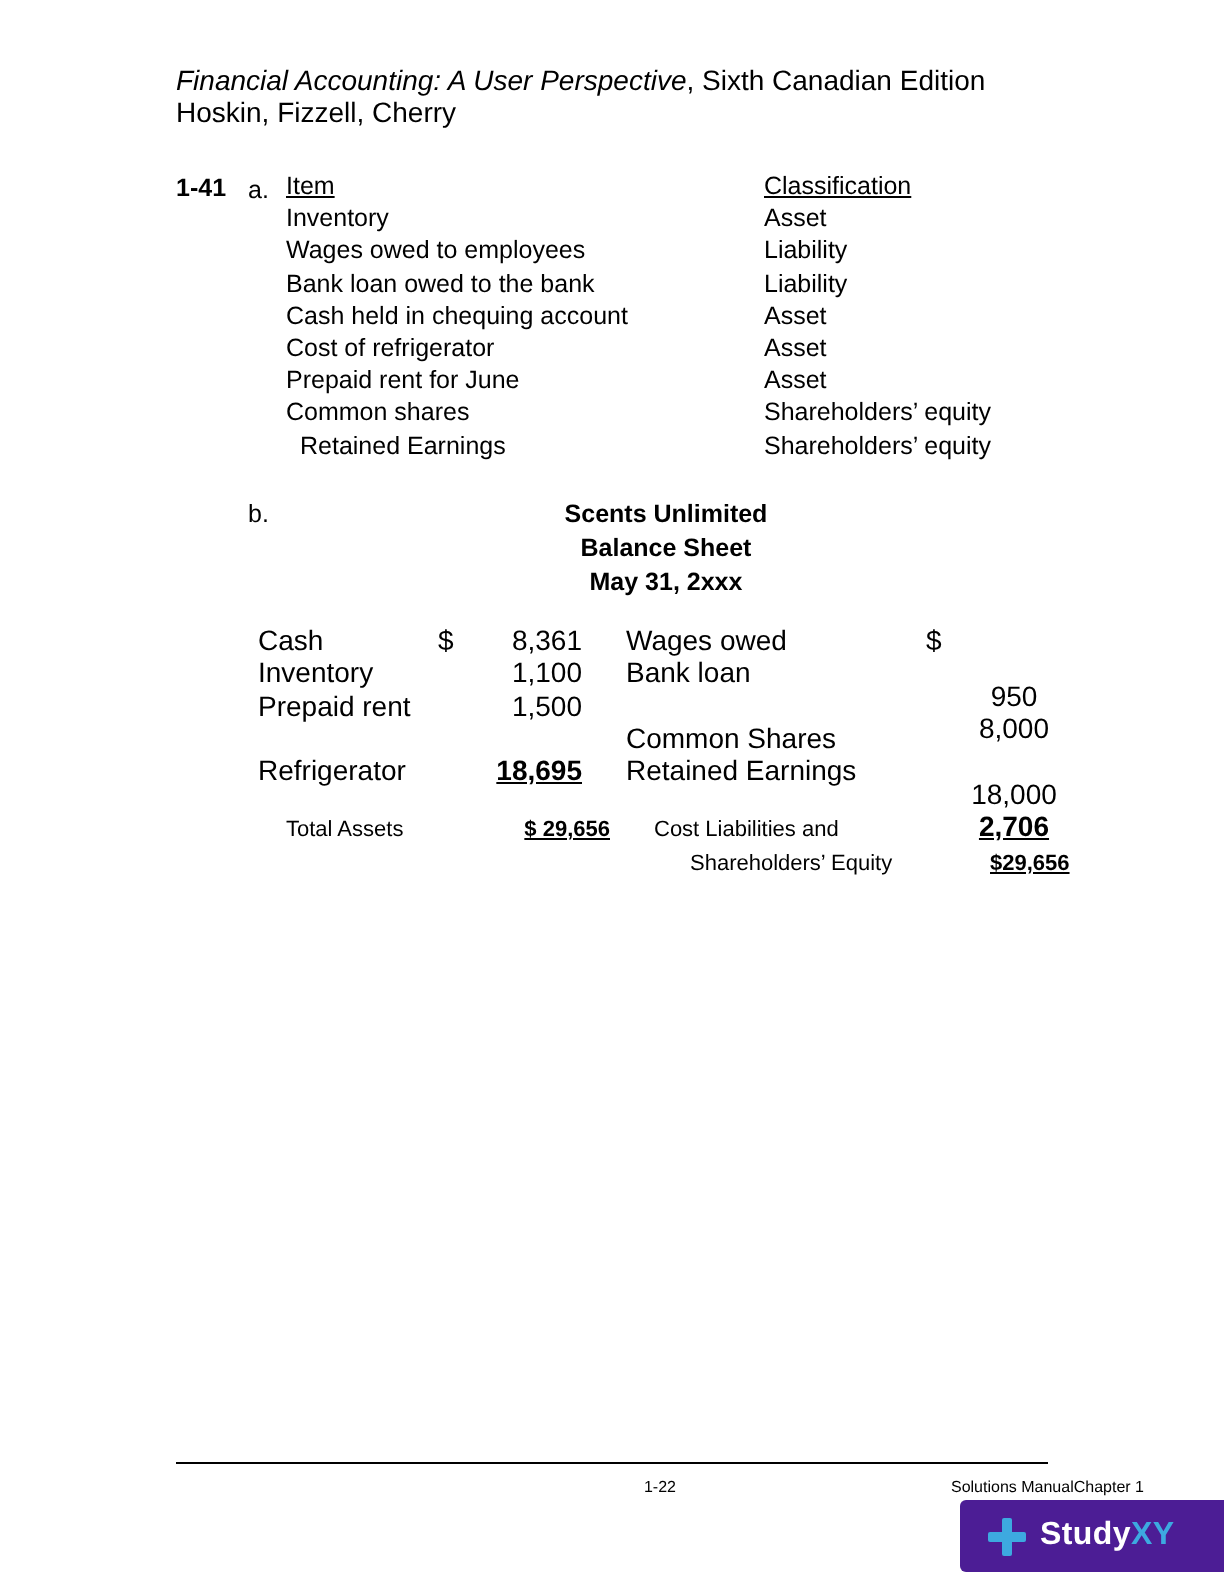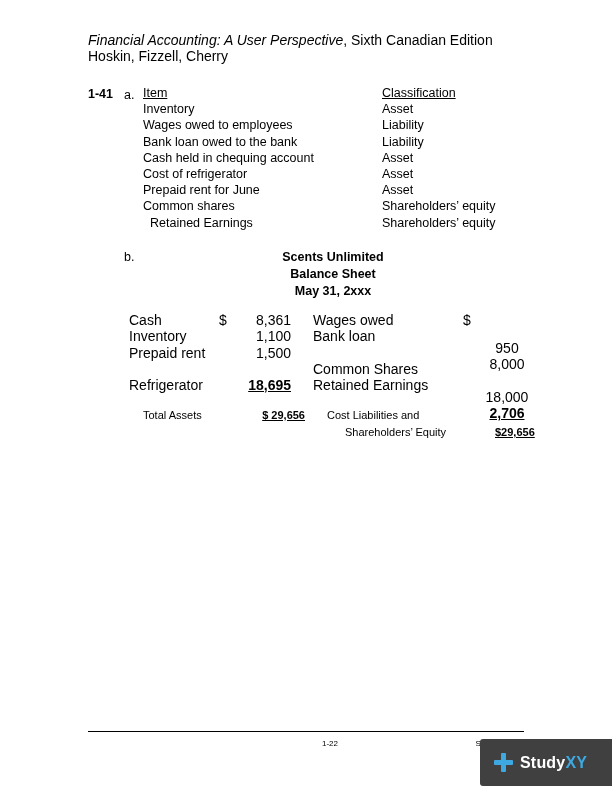--- a/index.html
+++ b/index.html
@@ -172,22 +172,22 @@
     font-size: 8px;
     margin-left: 24px;
   }
 
   
   .badge {
     position: absolute;
     right: 0px;
     bottom: 6px;
     width: 132px;
-    height: 47px;
-    background: #404040;
+    height: 36px;
+    background: #4c1d95;
     border-radius: 3px 0 0 3px;
     display: flex;
     align-items: center;
     gap: 7px;
     padding-left: 14px;
     box-sizing: border-box;
   }
   .badge-plus {
     position: relative;
     width: 19px;

